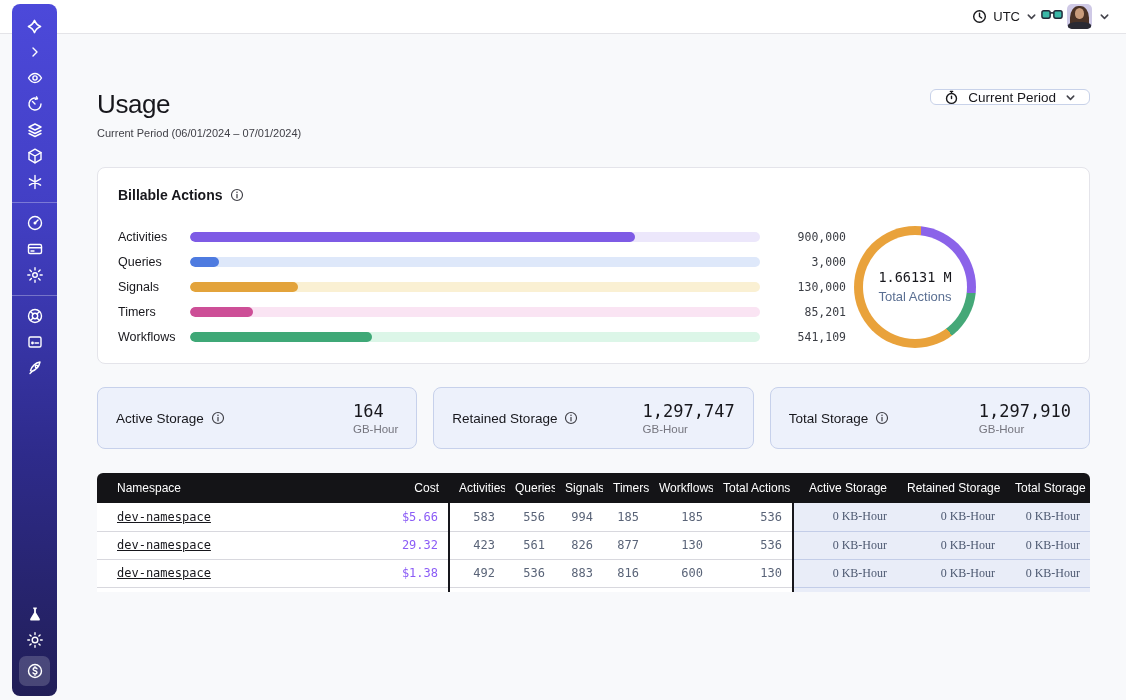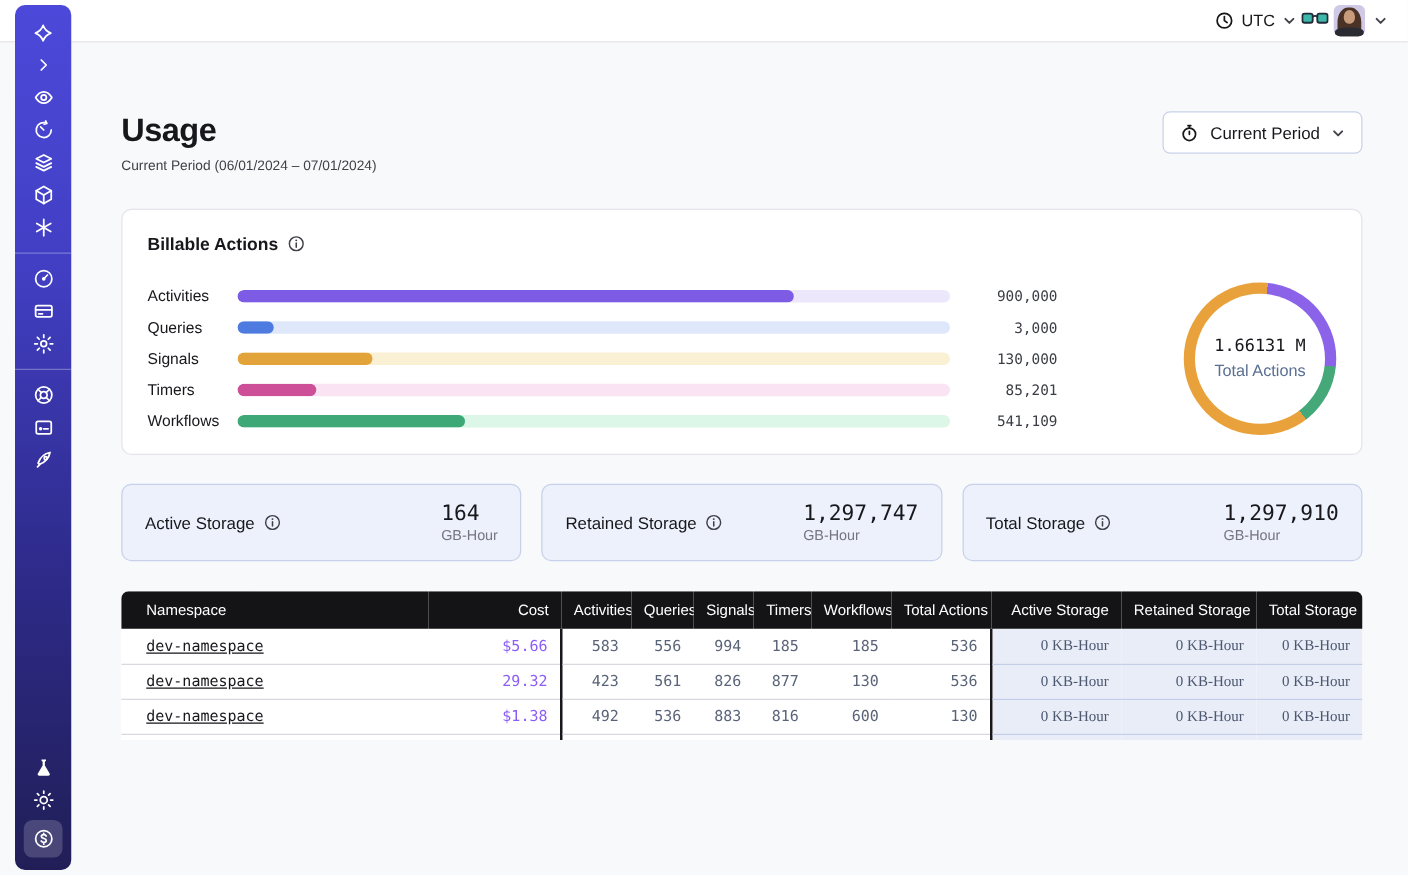--- a/index.html
+++ b/index.html
@@ -27,23 +27,23 @@
   .rail-btn svg { stroke:#fff; fill:none; stroke-width:1.4; stroke-linecap:round; stroke-linejoin:round; }
   .rail-btn.active { background:rgba(255,255,255,.18); height:30px; margin-top:3px; }
   .rail-div { width:45px; height:1px; background:rgba(255,255,255,.3); margin:7px 0; flex:0 0 auto; }
   .rail-spacer { flex:1 1 auto; }
 
   
   .main { position:absolute; left:58px; top:34px; right:0; bottom:0; background:#F8F9FB; overflow:hidden; }
   .wrap { margin:0 36px 0 39px; }
 
   .header-row { margin-top:55px; display:flex; justify-content:space-between; align-items:flex-start; }
-  h1 { font-size:26px; font-weight:700; letter-spacing:-.4px; color:#17171C; }
+  h1 { font-size:26px; font-weight:400; letter-spacing:-.4px; color:#17171C; }
   .subtitle { margin-top:7px; font-size:11px; color:#3F3F46; }
-  .period-btn { display:flex; align-items:center; gap:9px; height:34px; padding:0 13px; background:#fff;
+  .period-btn { display:flex; align-items:center; gap:9px; height:16px; padding:0 13px; background:#fff;
     border:1px solid #C8D2E9; border-radius:6px; font-size:13.5px; color:#17171C; cursor:pointer;margin-left:36px; }
 
   .banner { margin-top:20px; height:42px; background:#E5EAFB; border:1px solid #98A4E4; border-radius:3px;
     display:flex; align-items:center; gap:8px; padding:0 19px; font-size:12.5px; color:#18181B; }
   .info-ic { flex:0 0 auto; }
   .info-ic circle.o { stroke:#3F3F46; fill:none; stroke-width:1.3; }
   .info-ic line { stroke:#3F3F46; stroke-width:1.4; stroke-linecap:round; }
   .info-ic circle.d { fill:#3F3F46; }
 
   .card { margin-top:28px; background:#fff; border:1px solid #E4E4EA; border-radius:8px; padding:19px 20px 14px; }
@@ -52,21 +52,21 @@
   .tab { padding:7px 14px; font-size:13.5px; color:#17171C; cursor:pointer; }
   .tab.active { background:#ABB7DB; border-right:1px solid #C2CBE2; }
 
   .chart { display:flex; margin-top:21px; }
   .bars { flex:1 1 auto; padding-right:8px; }
   .bar-row { display:flex; align-items:center; height:25px; }
   .bar-label { width:72px; font-size:12.5px; color:#17171C; flex:0 0 auto; }
   .bar-track { flex:1 1 auto; height:10px; border-radius:5px; position:relative; overflow:hidden; }
   .bar-fill { position:absolute; left:0; top:0; bottom:0; border-radius:5px; }
   .bar-val { width:72px; flex:0 0 auto; text-align:right; font-family:"DejaVu Sans Mono", monospace; font-size:11.5px; color:#3A3D44; margin-left:14px; }
-  .donut-wrap { width:215px; flex:0 0 auto; display:flex; align-items:center; justify-content:flex-end; }
+  .donut-wrap { width:215px; flex:0 0 auto; display:flex; align-items:center; justify-content:flex-start; }
   .donut { width:122px; height:122px; border-radius:50%; position:relative; }
   .donut::before { content:""; position:absolute; inset:9px; background:#fff; border-radius:50%; }
   .donut-center { position:absolute; inset:0; display:flex; flex-direction:column; align-items:center; justify-content:center; gap:4px; }
   .donut-val { font-family:"DejaVu Sans Mono", monospace; font-size:13.5px; color:#17171C; }
   .donut-lbl { font-size:13px; color:#5A6F92; }
 
   .storage-row { margin-top:23px; display:flex; gap:16px; }
   .storage-card { flex:1 1 0; height:62px; background:#EDF1FB; border:1px solid #C7D1EB; border-radius:8px;
     display:flex; align-items:center; justify-content:space-between; padding:0 18px; }
   .storage-label { display:flex; align-items:center; gap:7px; font-size:13.5px; color:#17171C; }

